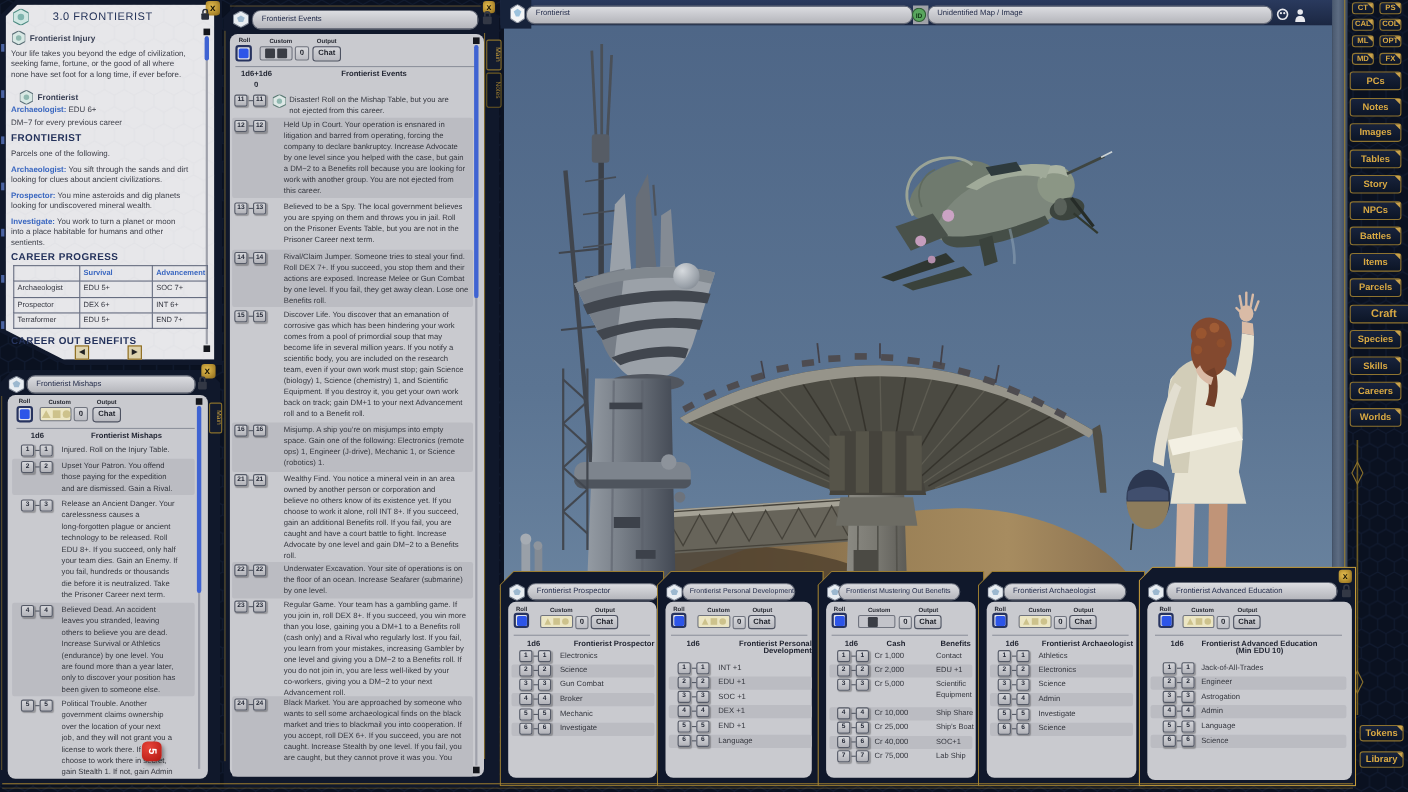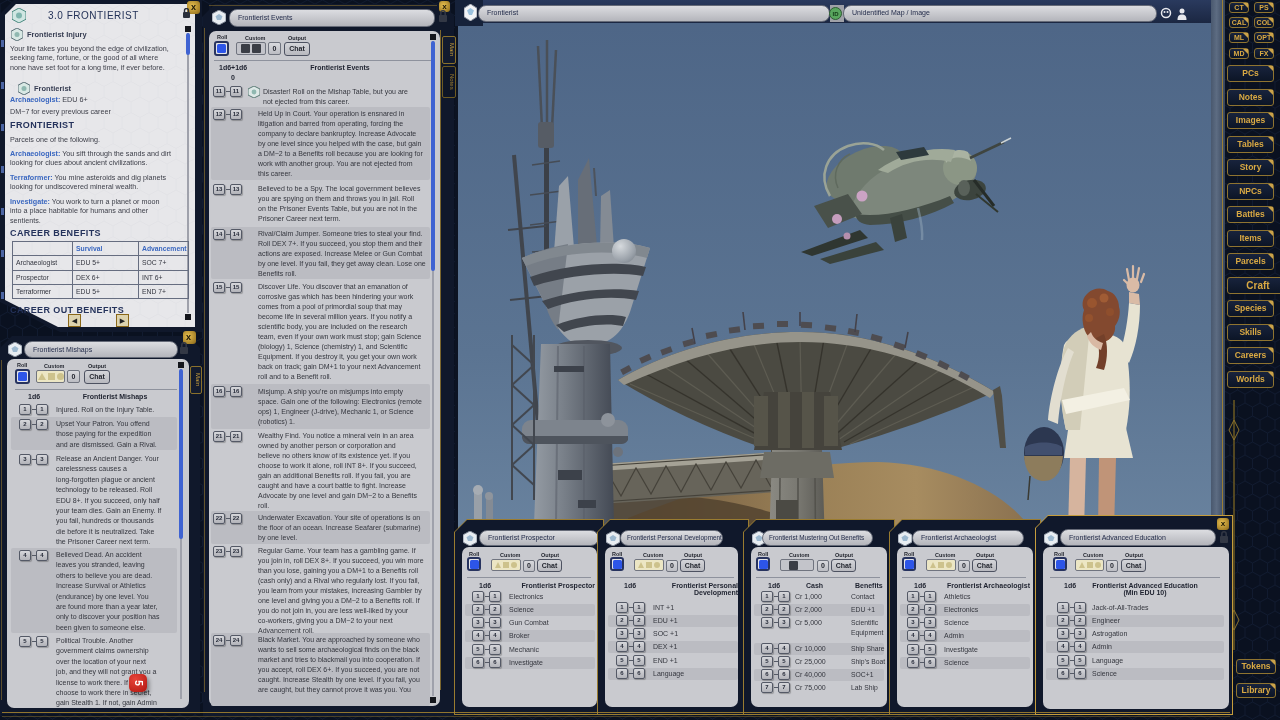--- a/index.html
+++ b/index.html
@@ -398,23 +398,23 @@
     <svg class="abs" style="left:18px;top:82px" width="12" height="13" viewBox="0 0 12 13">
         <polygon points="6,0 12,3.3 12,9.7 6,13 0,9.7 0,3.3" fill="#d8e8e4" stroke="#5a6e76" stroke-width="1"></polygon>
         <circle cx="6" cy="6.5" r="2.5" fill="#8fb8b0"></circle>
       </svg>
     <div class="abs" style="left:34px;top:84px;font-size:7.5px;font-weight:bold;color:#363d52;">Frontierist</div>
     <div class="abs" style="left:10px;top:95px;font-size:7.2px;color:#3c3e48;"><span class="link">Archaeologist:</span> EDU 6+</div>
     <div class="abs" style="left:10px;top:107px;font-size:7.2px;color:#3c3e48;">DM−7 for every previous career</div>
     <div class="abs" style="left:10px;top:120px;font-size:9px;font-weight:bold;color:#25335c;letter-spacing:0.4px;">FRONTIERIST</div>
     <div class="abs" style="left:10px;top:135px;font-size:7.2px;color:#3c3e48;">Parcels one of the following.</div>
     <div class="abs" style="left:10px;top:149px;width:182px;font-size:7.2px;line-height:9.4px;color:#3c3e48;"><span class="link">Archaeologist:</span> You sift through the sands and dirt<br>looking for clues about ancient civilizations.</div>
-    <div class="abs" style="left:10px;top:173px;width:182px;font-size:7.2px;line-height:9.4px;color:#3c3e48;"><span class="link">Terraformer:</span> You mine asteroids and dig planets<br>looking for undiscovered mineral wealth.</div>
+    <div class="abs" style="left:10px;top:173px;width:182px;font-size:7.2px;line-height:9.4px;color:#3c3e48;"><span class="link">Prospector:</span> You mine asteroids and dig planets<br>looking for undiscovered mineral wealth.</div>
     <div class="abs" style="left:10px;top:197px;width:182px;font-size:7.2px;line-height:9.4px;color:#3c3e48;"><span class="link">Investigate:</span> You work to turn a planet or moon<br>into a place habitable for humans and other<br>sentients.</div>
-    <div class="abs" style="left:10px;top:228px;font-size:9px;font-weight:bold;color:#25335c;letter-spacing:0.4px;">CAREER BENEFITS</div>
+    <div class="abs" style="left:10px;top:228px;font-size:9px;font-weight:bold;color:#25335c;letter-spacing:0.4px;">CAREER PROGRESS</div>
     <div class="abs" style="left:12px;top:241px;width:177px;height:58px;">
       <table style="border-collapse:collapse;width:100%;height:100%;font-size:6.8px;color:#33353f;table-layout:fixed;">
         <tbody>
             <tr>
               <td style="border:1px solid #666d80;width:57px;"></td>
               <td style="border:1px solid #666d80;width:61px;padding-left:3px;color:#3a67c0;font-weight:bold;">Survival</td>
               <td style="border:1px solid #666d80;padding-left:3px;color:#3a67c0;font-weight:bold;">Advancement</td>
             </tr>
         <tr>
               <td style="border:1px solid #666d80;padding-left:3px;">Archaeologist</td>

